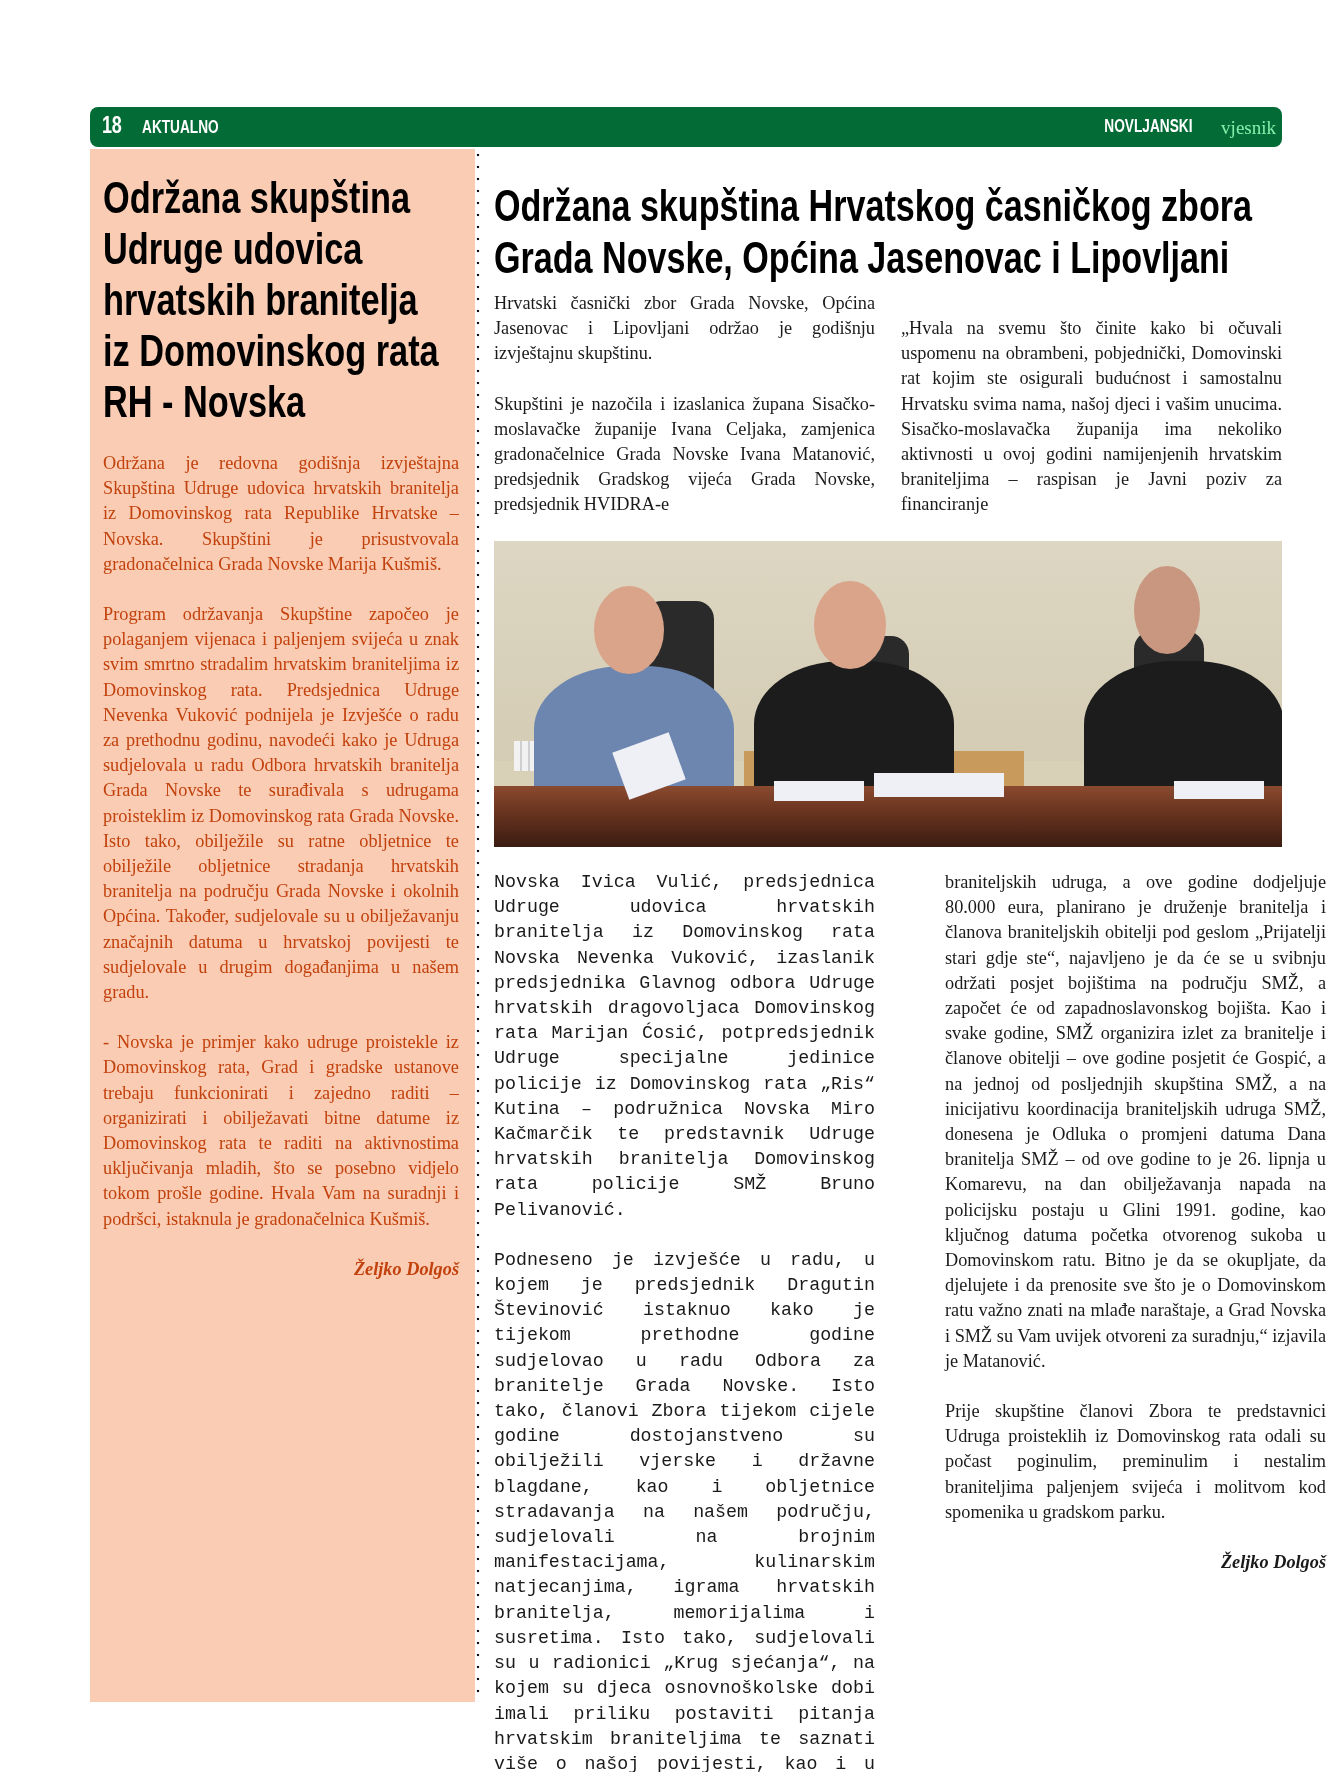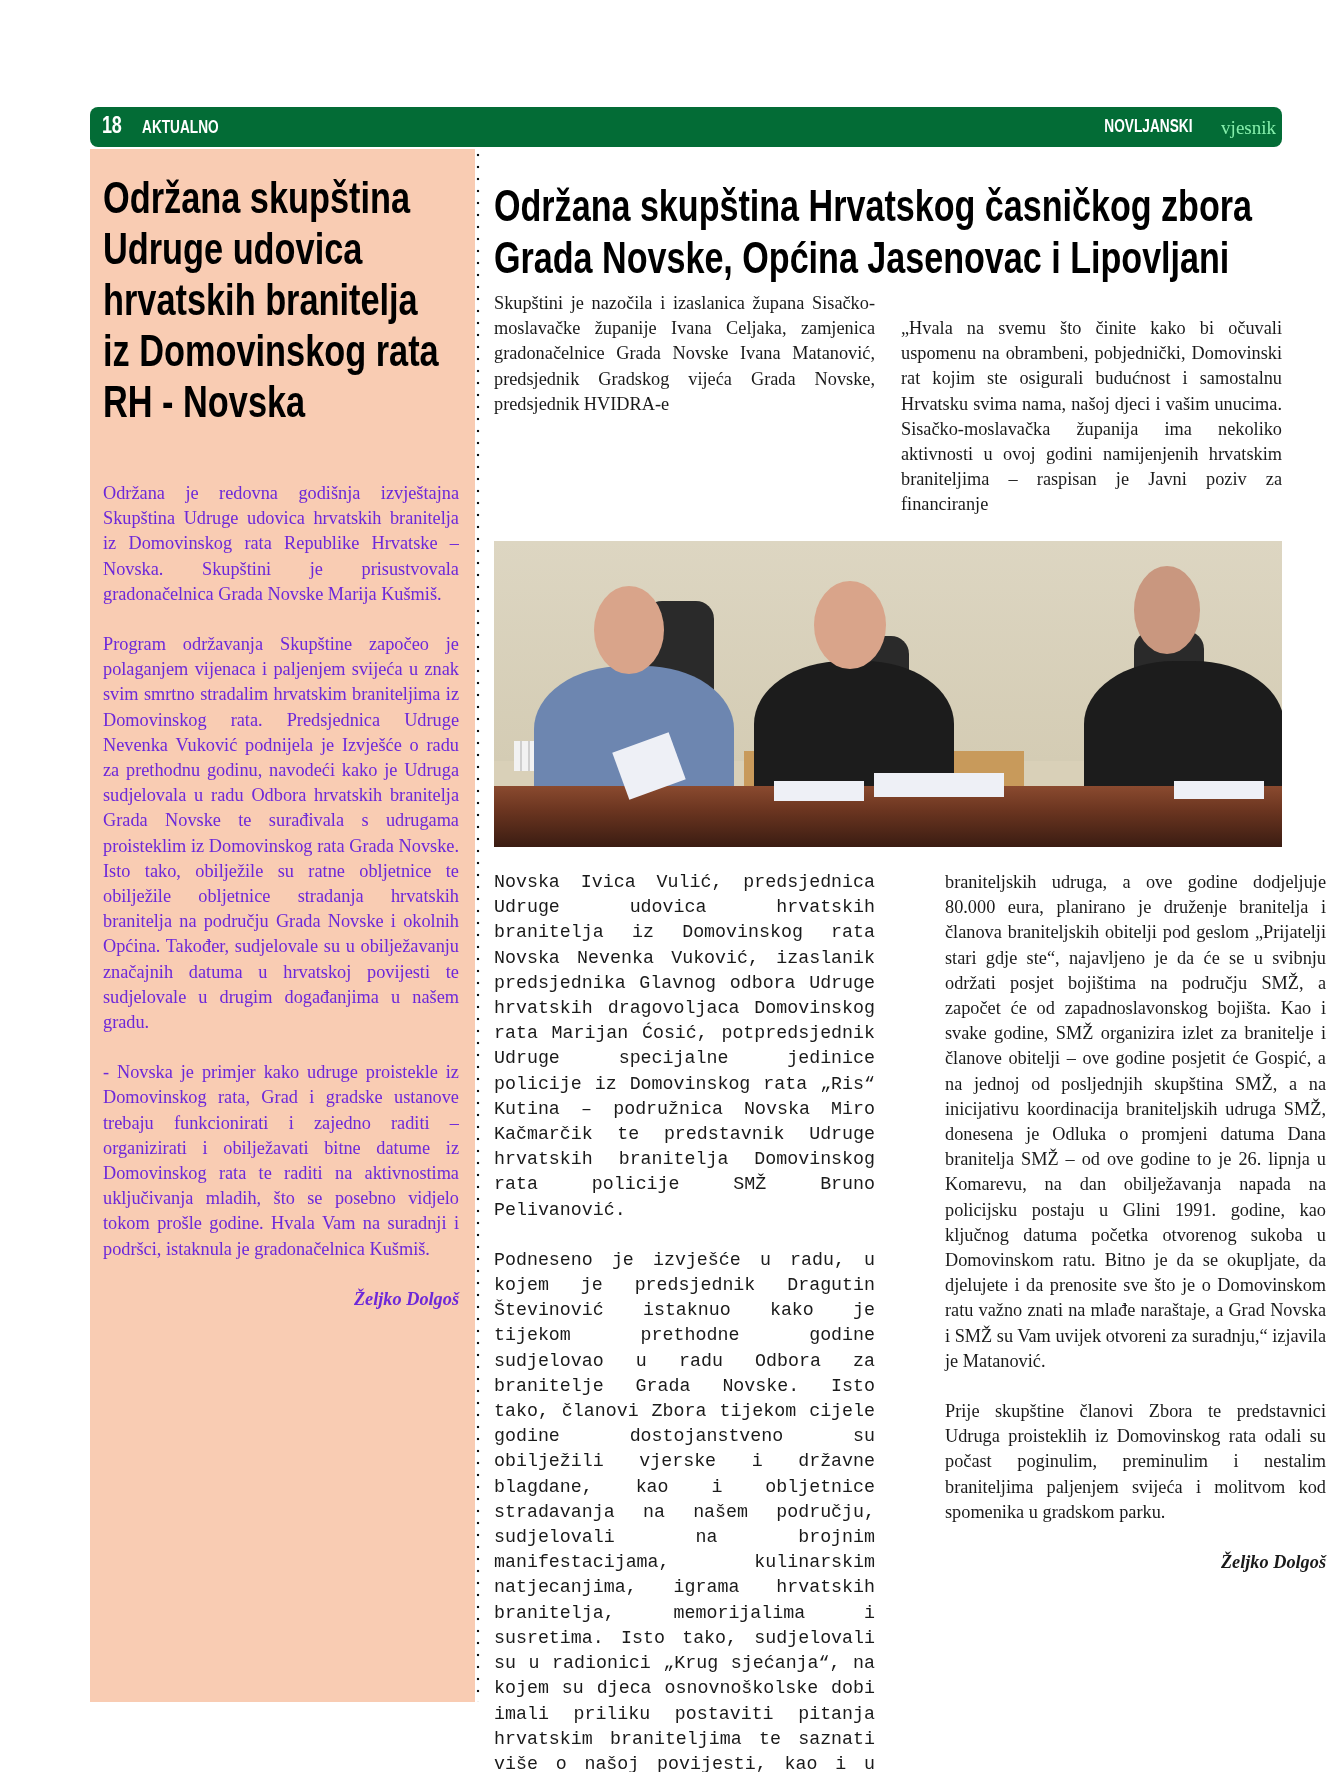--- a/index.html
+++ b/index.html
@@ -8,21 +8,21 @@
   .hdr-pagenum { position: absolute; left: 12px; top: 4px; font-family: "Liberation Sans", sans-serif; font-weight: bold; font-size: 24px; color: #fff; transform: scaleX(0.75); transform-origin: left; letter-spacing: -0.5px; }
   .hdr-section { position: absolute; left: 52px; top: 9px; font-family: "Liberation Sans", sans-serif; font-weight: bold; font-size: 19px; color: #fff; transform: scaleX(0.72); transform-origin: left; }
   .hdr-brand { position: absolute; right: 40px; top: 8px; font-family: "Liberation Sans", sans-serif; font-weight: bold; font-size: 19px; color: #fff; transform: scaleX(0.72); transform-origin: right; white-space: nowrap; }
   .hdr-brand-sub { position: absolute; right: 6px; top: 10px; font-family: "Liberation Serif", serif; font-size: 19px; color: #86efac; white-space: nowrap; }
 
   .sidebar { position: absolute; left: 90px; top: 149px; width: 385px; height: 1553px; background: #f9ccb3; }
   .divider { position: absolute; left: 476px; top: 149px; width: 4px; height: 1553px;
      background-image: radial-gradient(circle, #111 1.3px, transparent 1.6px); background-size: 4px 12px; background-repeat: repeat-y; }
 
   .side-title { position: absolute; left: 103px; top: 172px; width: 365px; font-family: "Liberation Sans", sans-serif; font-weight: bold; font-size: 44px; line-height: 51px; color: #000; transform: scaleX(0.78); transform-origin: left; white-space: nowrap; }
-  .side-body { position: absolute; left: 103px; top: 481px; width: 356px; font-size: 18.3px; line-height: 25.2px; text-align: justify; color: #6d28d9; }
+  .side-body { position: absolute; left: 103px; top: 451px; width: 356px; font-size: 18.3px; line-height: 25.2px; text-align: justify; color: #c2410c; }
   .side-body p { margin: 0 0 25px 0; }
   .byline { font-weight: bold; font-style: italic; text-align: right; }
 
   .main-title { position: absolute; left: 494px; top: 180px; width: 800px; font-family: "Liberation Sans", sans-serif; font-weight: bold; font-size: 44px; line-height: 52px; color: #000; transform: scaleX(0.775); transform-origin: left; white-space: nowrap; }
 
   .col { position: absolute; width: 381px; font-size: 18.3px; line-height: 25.2px; text-align: justify; color: #1a1a1a; }
   .col p { margin: 0 0 25px 0; }
   .col-a-top { left: 494px; top: 291px; height: 225px; overflow: hidden; }
   .col-b-top { left: 901px; top: 316px; height: 200px; overflow: hidden; }
   .col-a-bot { left: 494px; top: 870px; font-family: Liberation Mono, monospace; }
@@ -65,20 +65,21 @@
   <p>- Novska je primjer kako udruge proistekle iz Domovinskog rata, Grad i gradske ustanove trebaju funkcionirati i zajedno raditi – organizirati i obilježavati bitne datume iz Domovinskog rata te raditi na aktivnostima uključivanja mladih, što se posebno vidjelo tokom prošle godine. Hvala Vam na suradnji i podršci, istaknula je gradonačelnica Kušmiš.</p>
   <div class="byline">Željko Dolgoš</div>
 </div>
 
 <div class="main-title">
   <div>Održana skupština Hrvatskog časničkog zbora</div>
   <div>Grada Novske, Općina Jasenovac i Lipovljani</div>
 </div>
 
 <div class="col col-a-top">
+  <p>Hrvatski časnički zbor Grada Novske, Općina Jasenovac i Lipovljani održao je godišnju izvještajnu skupštinu.</p>
   <p>Skupštini je nazočila i izaslanica župana Sisačko-moslavačke županije Ivana Celjaka, zamjenica gradonačelnice Grada Novske Ivana Matanović, predsjednik Gradskog vijeća Grada Novske, predsjednik HVIDRA-e</p>
 </div>
 
 <div class="col col-b-top">
   <p>„Hvala na svemu što činite kako bi očuvali uspomenu na obrambeni, pobjednički, Domovinski rat kojim ste osigurali budućnost i samostalnu Hrvatsku svima nama, našoj djeci i vašim unucima. Sisačko-moslavačka županija ima nekoliko aktivnosti u ovoj godini namijenjenih hrvatskim braniteljima – raspisan je Javni poziv za financiranje</p>
 </div>
 
 <div class="photo">
   <div class="wall"></div>
   <div class="radiator"></div>

